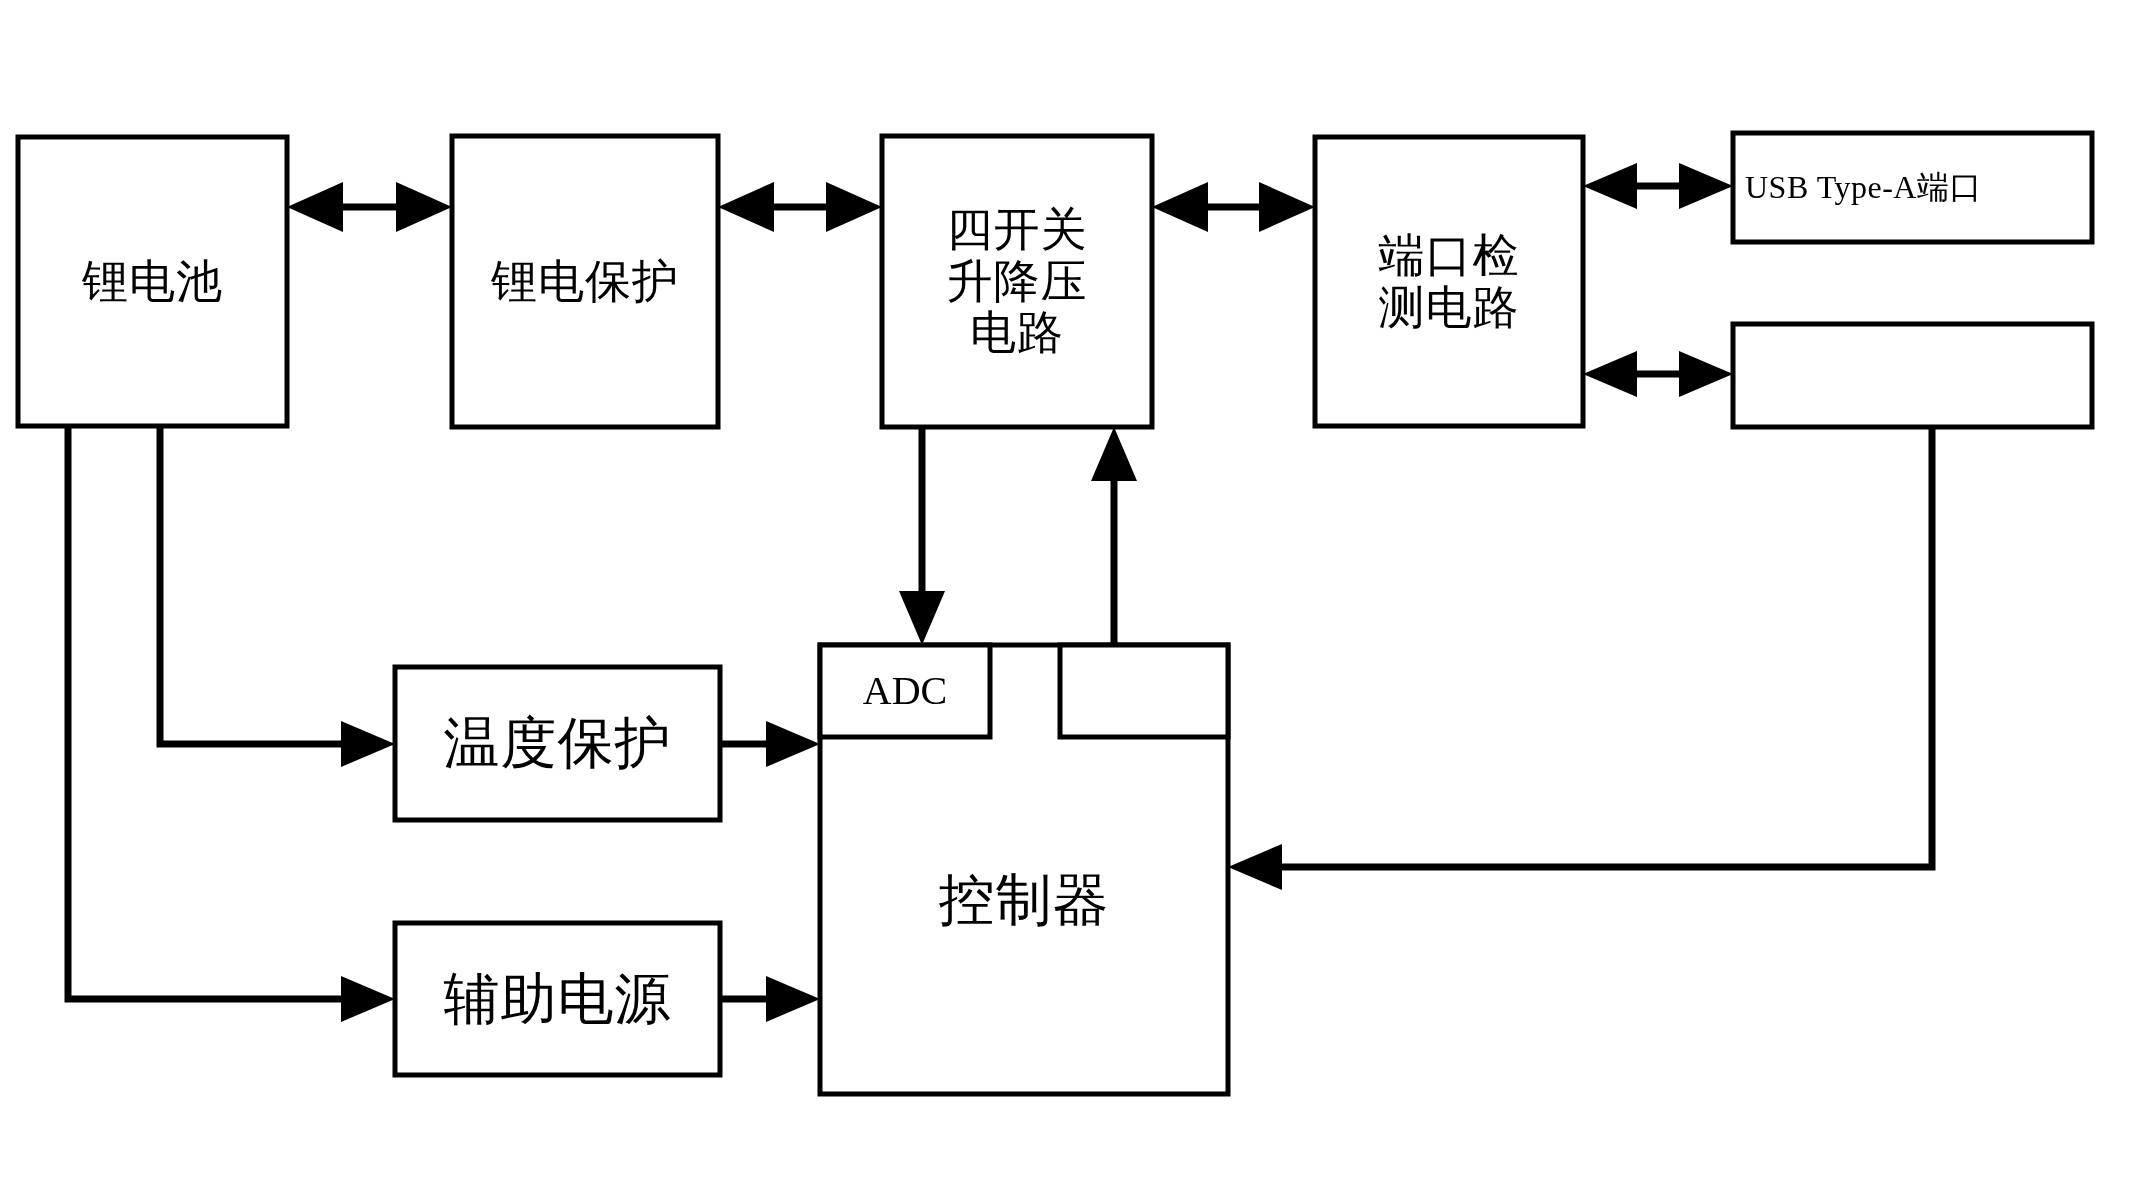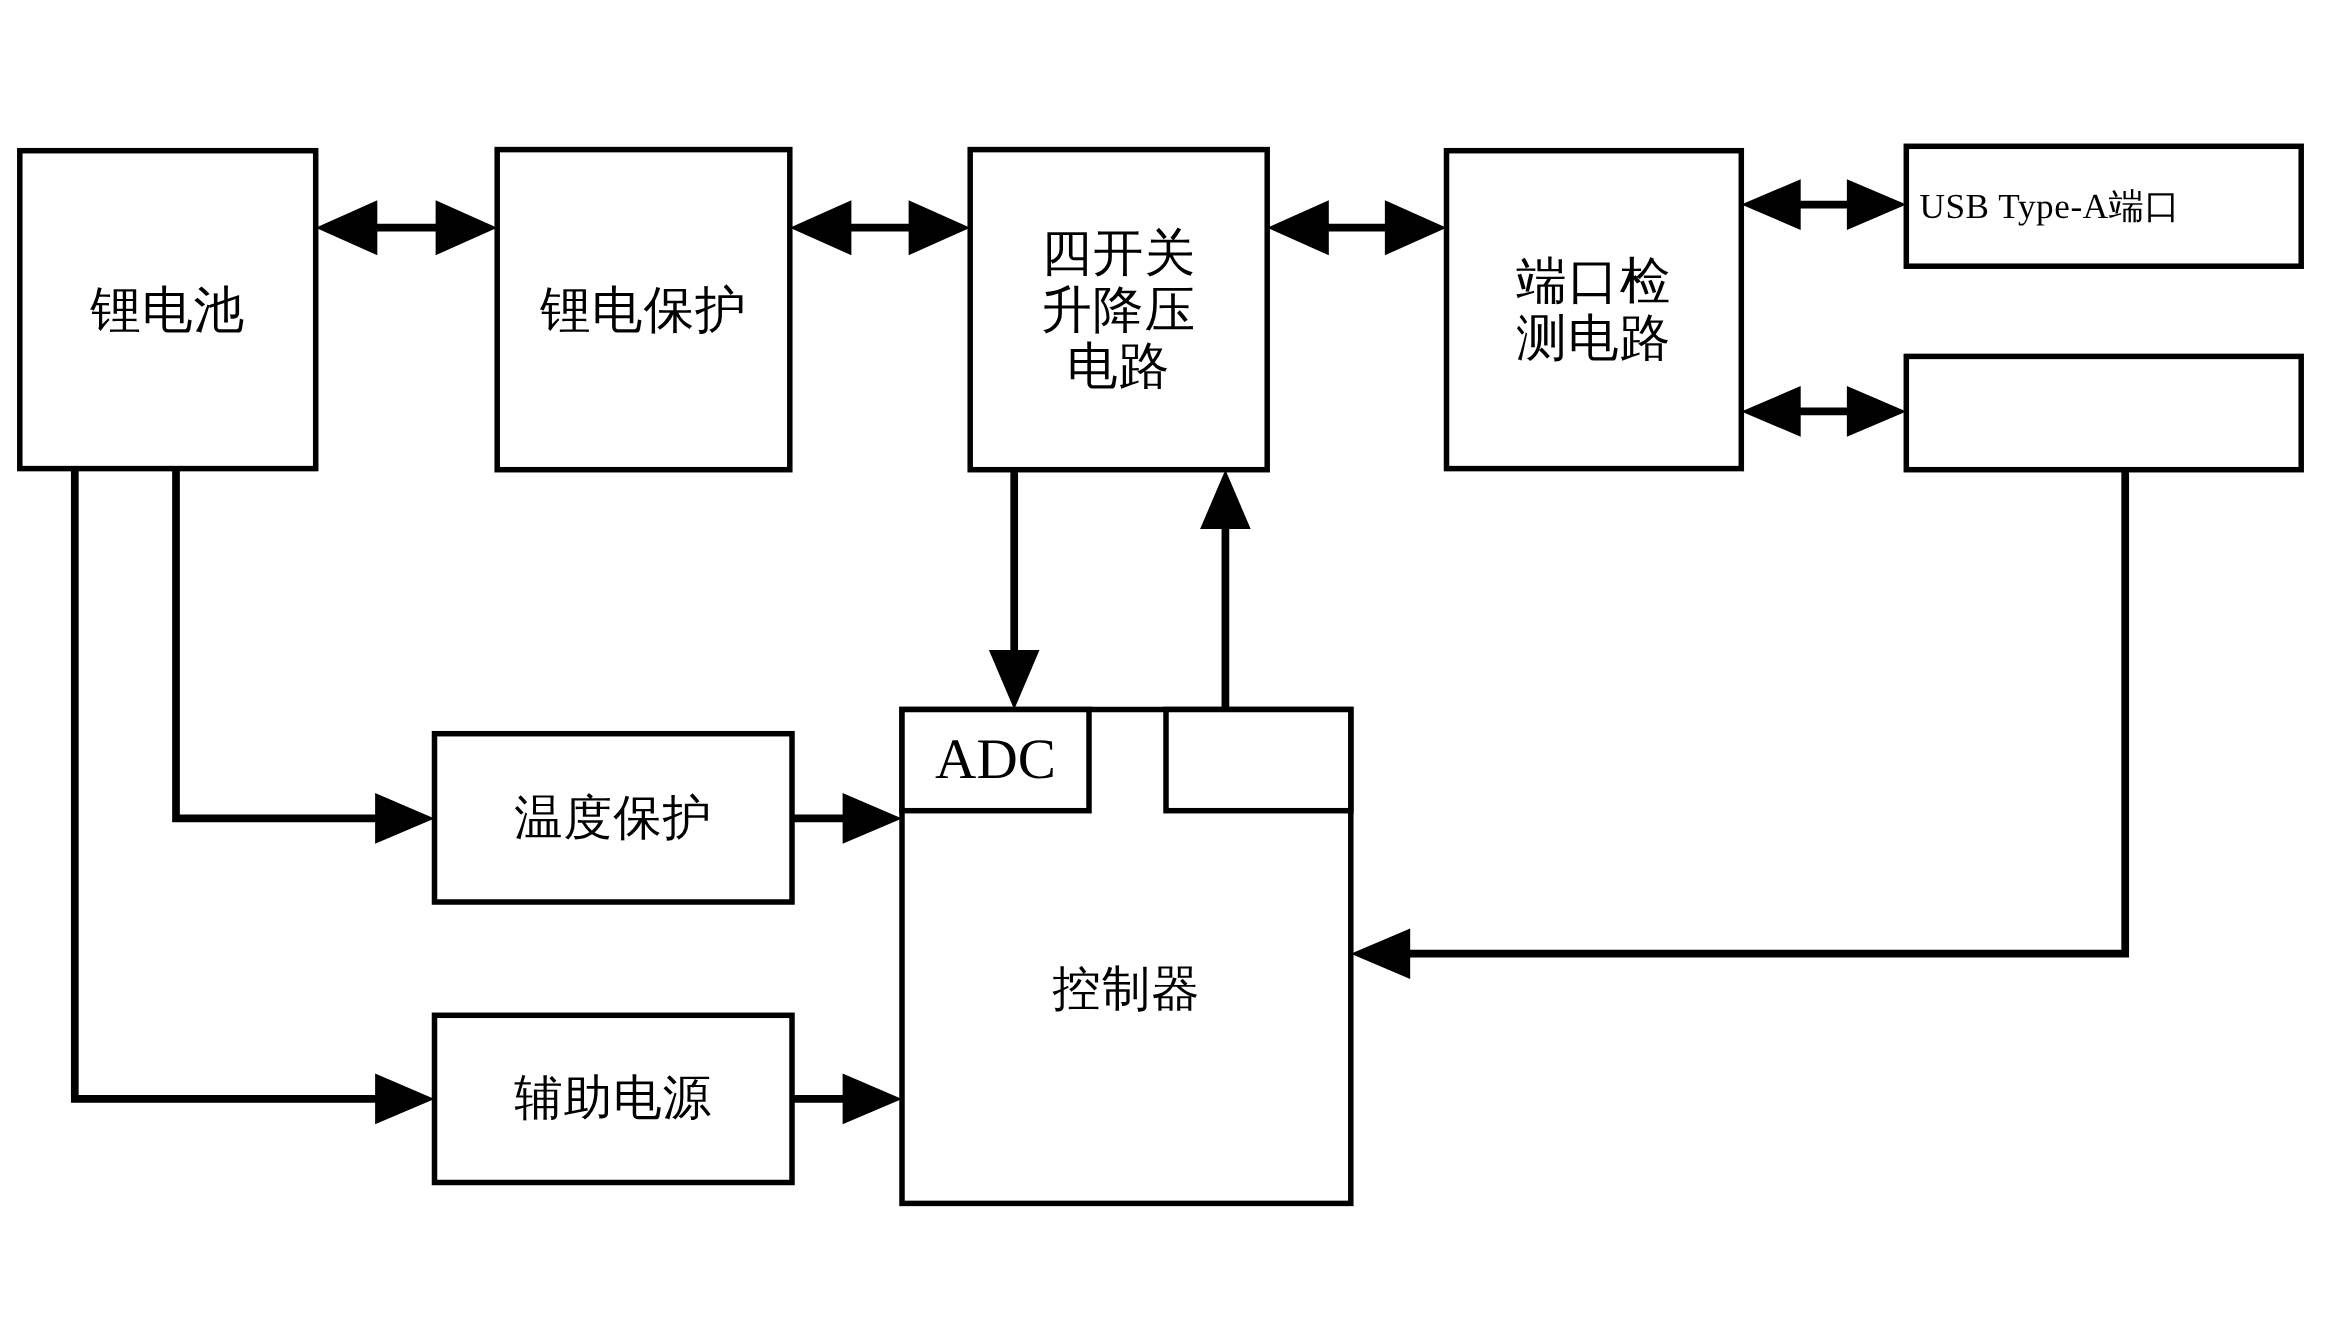--- a/index.html
+++ b/index.html
@@ -48,22 +48,22 @@
     align-items: center;
     justify-content: center;
     text-align: center;
     color: #000000;
     font-family: "Liberation Serif", "DejaVu Serif", serif;
     line-height: 1.12;
     white-space: pre-line;
     pointer-events: none;
   }
   .lbl-cn-lg { font-size: 46px; letter-spacing: 1px; }
-  .lbl-cn-md { font-size: 44px; letter-spacing: 1px; text-align: center; }
-  .lbl-en-md { font-size: 52px; letter-spacing: 0px; }
+  .lbl-cn-md { font-size: 56px; letter-spacing: 1px; text-align: center; }
+  .lbl-en-md { font-size: 40px; letter-spacing: 0px; }
   .lbl-usb   { font-size: 32px; letter-spacing: 0.5px; justify-content: flex-start; padding-left: 12px; }
 </style>
 </head>
 <body>
 
 <div id="diagram-root">
 
   <svg id="diagram-svg" viewBox="0 0 2129 1204">
 
     <rect class="blk-rect" x="18" y="137" width="269" height="289"></rect>

